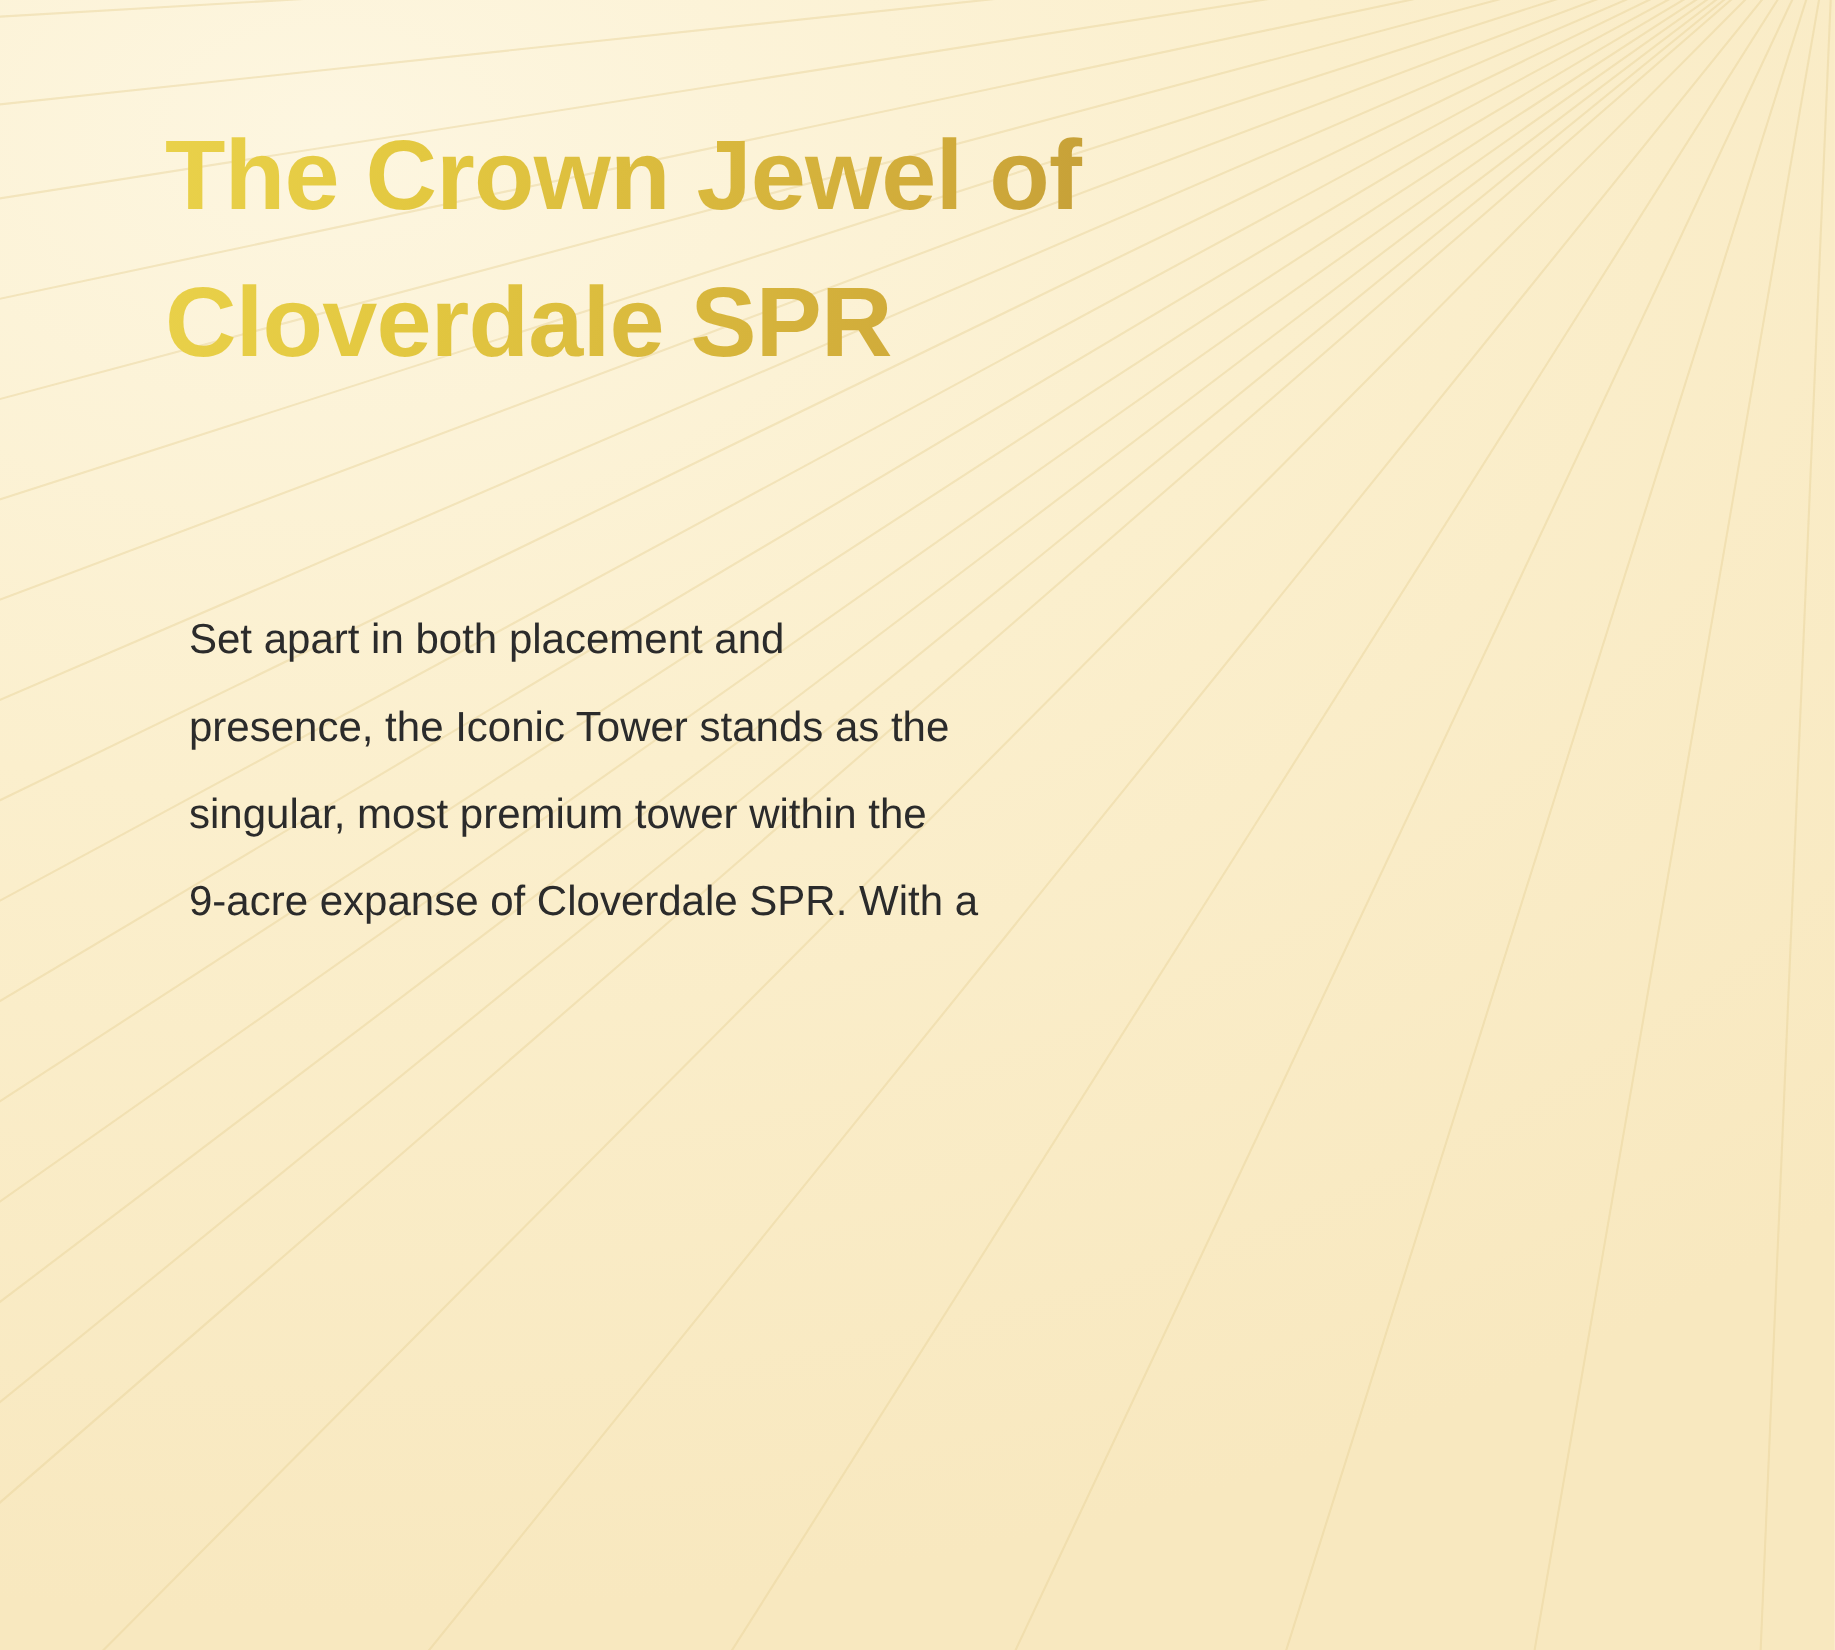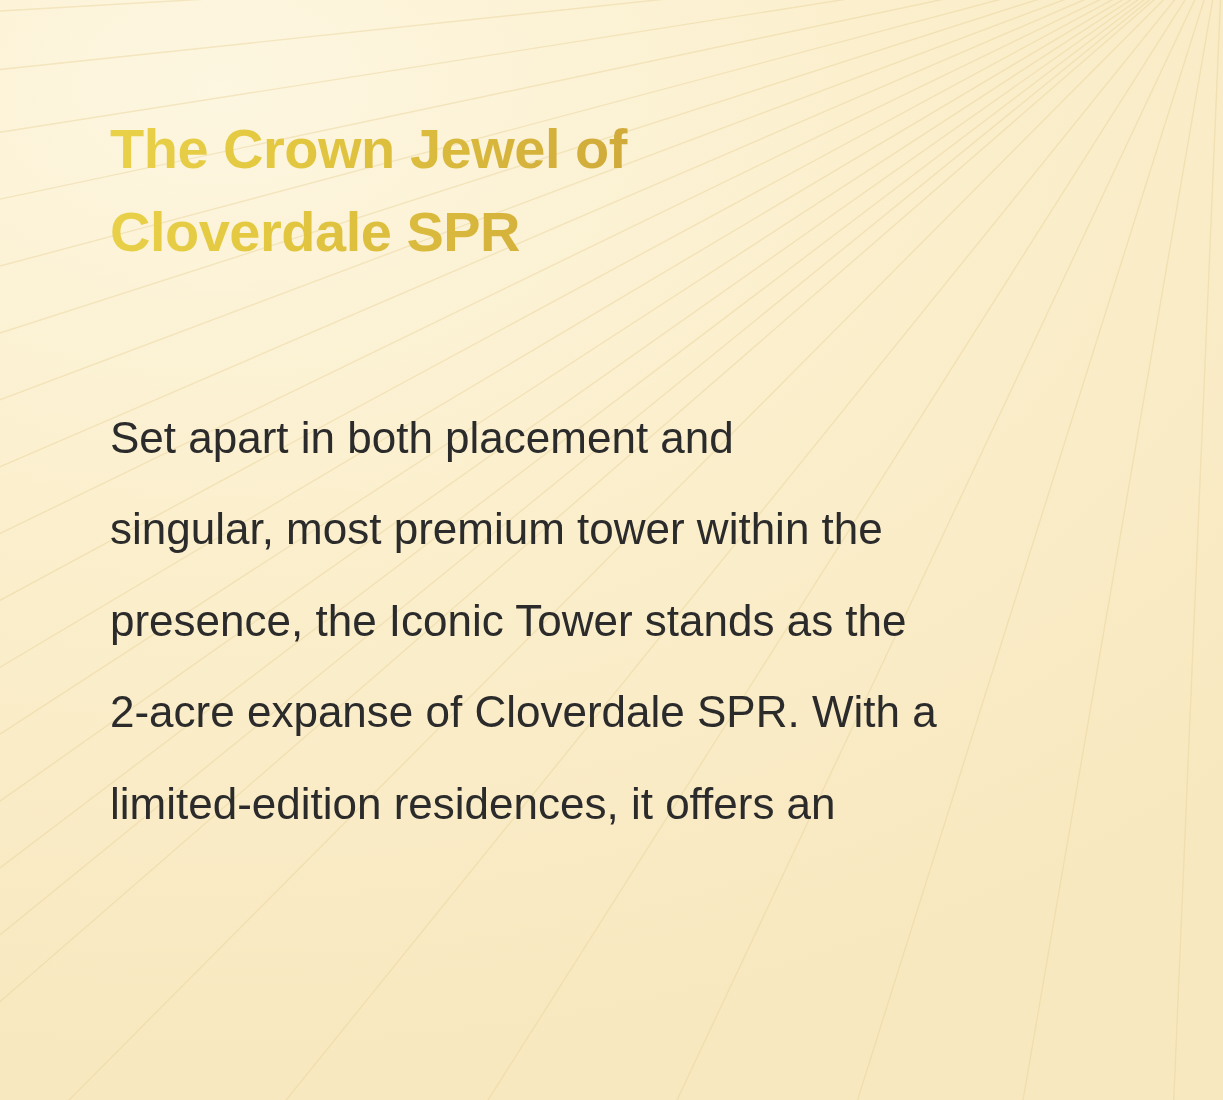--- a/index.html
+++ b/index.html
@@ -42,41 +42,41 @@
   #content {
     position: absolute;
     left: 110px;
     top: 0;
     width: 1040px;
     height: 1100px;
   }
 
   .headline {
     margin: 0;
-    padding-top: 108px;
-    font-size: 56px;
+    padding-top: 68px;
+    font-size: 66px;
     line-height: 1.48;
     font-weight: bold;
     letter-spacing: -0.5px;
     background: linear-gradient(100deg, #ead24b 0%, #e3c840 18%, #cfa93a 52%, #b08b33 78%, #a37f2e 100%);
     -webkit-background-clip: text;
     background-clip: text;
     color: transparent;
     -webkit-text-fill-color: transparent;
     max-width: 1030px;
   }
 
   .headline .line {
     display: block;
   }
 
   .body-copy {
-    margin: 0;
+    margin: 16px;
     padding-top: 118px;
-    font-size: 44px;
+    font-size: 28px;
     line-height: 2.08;
     color: #2b2b2b;
     font-weight: normal;
     max-width: 960px;
   }
 
   .body-copy .line {
     display: block;
     white-space: nowrap;
   }
@@ -118,20 +118,19 @@
 
   <div id="content">
 
     <h1 class="headline">
       <span class="line">The Crown Jewel of</span>
       <span class="line">Cloverdale SPR</span>
     </h1>
 
     <p class="body-copy">
       <span class="line">Set apart in both placement and</span>
+      <span class="line">presence, the Iconic Tower stands as the</span>
       <span class="line">singular, most premium tower within the</span>
-      <span class="line">presence, the Iconic Tower stands as the</span>
-      <span class="line">2-acre expanse of Cloverdale SPR. With a</span>
-      <span class="line">limited-edition residences, it offers an</span>
+      <span class="line">9-acre expanse of Cloverdale SPR. With a</span>
     </p>
 
   </div>
 </div>
 
 </body></html>

